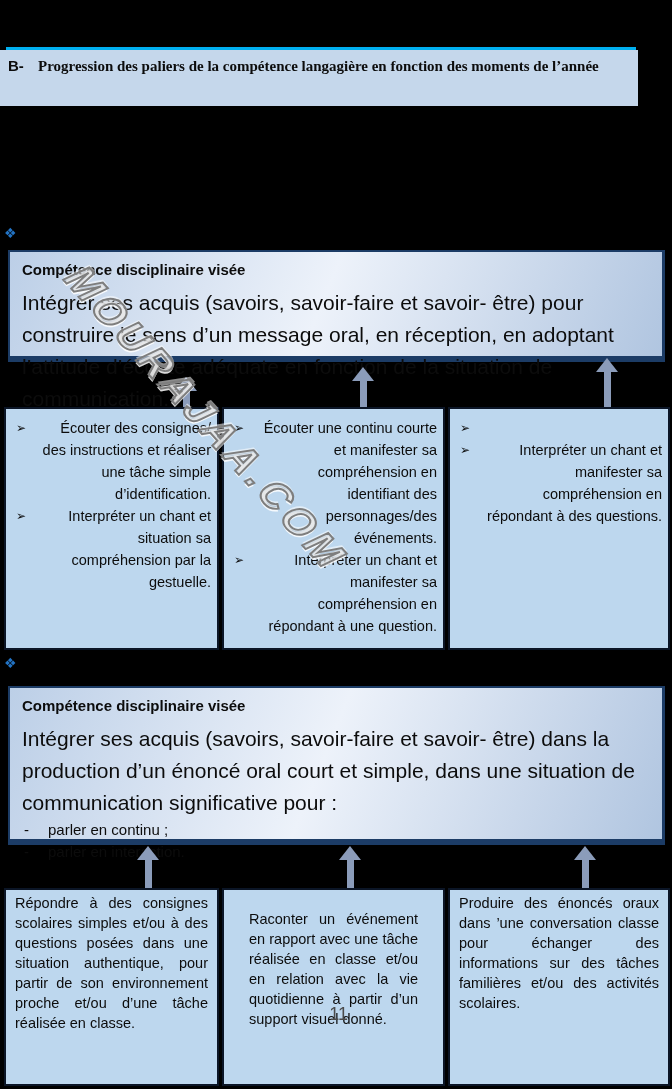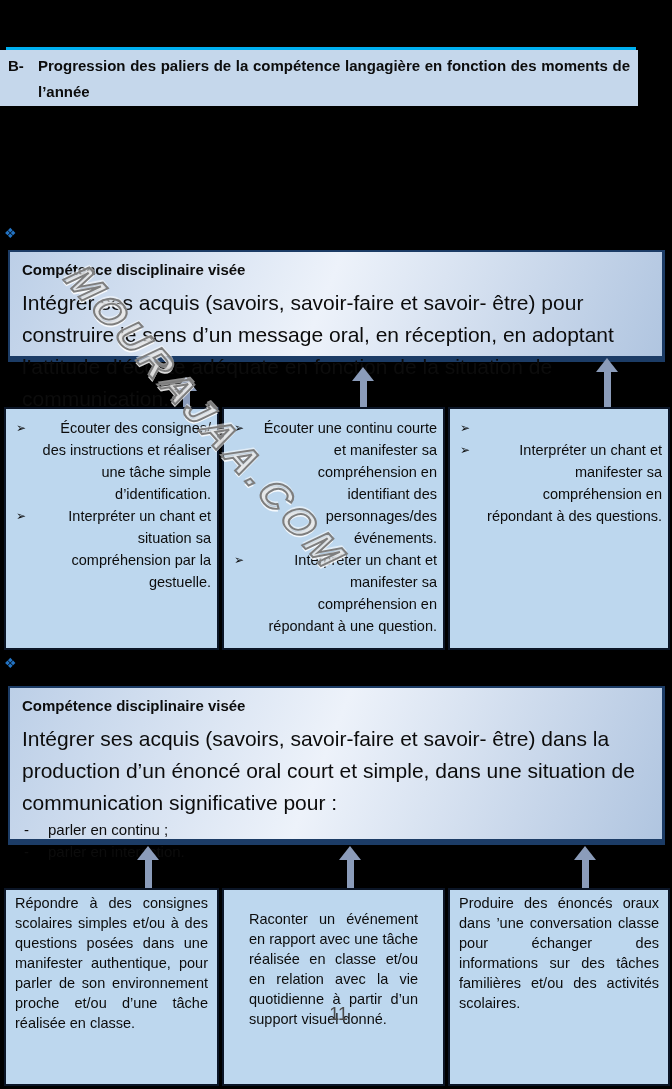--- a/index.html
+++ b/index.html
@@ -13,21 +13,21 @@
     background:#00b0f0; display:flex; align-items:center; justify-content:center;
     font-size:15px; font-weight:bold; color:#000;margin-top:44px;
   }
   
   .section-heading {
     position:absolute; left:0; top:50px; width:638px; height:56px;
     background:#c5d7eb; box-sizing:border-box; padding:3px 8px 0 8px;
     font-size:15px; font-weight:bold; line-height:26px; display:flex;
   }
   .section-heading .prefix { flex:0 0 30px; }
-  .section-heading .htext { flex:1; text-align:justify; }
+  .section-heading .htext { flex:1; text-align:justify;font-family:Liberation Serif, serif; }
   
   .diamond { position:absolute; font-size:14px; color:#2273c4; line-height:14px; }
   .d1 { left:4px; top:226px; }
   .d2 { left:4px; top:656px; }
   
   .comp-box {
     position:absolute; left:8px; width:657px; box-sizing:border-box;
     background:linear-gradient(112deg,#bccfe7 0%,#edf2fa 48%,#b0c5e0 100%);
     border:2px solid #1c3c66; border-right-width:3px; border-bottom-width:6px;
     padding:9px 12px 0 12px;
@@ -177,21 +177,21 @@
   <div class="arrow" style="left:339px; top:846px;">
     <div class="head"></div>
     <div class="shaft" style="height:28px;"></div>
   </div>
   <div class="arrow" style="left:574px; top:846px;">
     <div class="head"></div>
     <div class="shaft" style="height:28px;"></div>
   </div>
 
   <div class="pcol c1">
-    <p style="margin:0;"><span class="u">Répondre</span><span> à des consignes scolaires simples et/ou à des questions posées dans une manifester authentique, pour parler de son environnement proche et/ou d’une tâche réalisée en classe.</span></p>
+    <p style="margin:0;"><span class="u">Répondre</span><span> à des consignes scolaires simples et/ou à des questions posées dans une situation authentique, pour partir de son environnement proche et/ou d’une tâche réalisée en classe.</span></p>
   </div>
   <div class="pcol c2">
     <p style="margin:16px;"><span class="u">Raconter</span><span> un événement en rapport avec une tâche réalisée en classe et/ou en relation avec la vie quotidienne à partir d’un support visuel donné.</span></p>
   </div>
   <div class="pcol c3">
     <p style="margin:0;"><span class="u">Produire</span><span> des énoncés oraux dans </span><span class="u">’une conversation classe</span><span> pour échanger des informations sur des tâches familières et/ou des activités scolaires.</span></p>
   </div>
 
   <div class="page-number">11</div>
 

